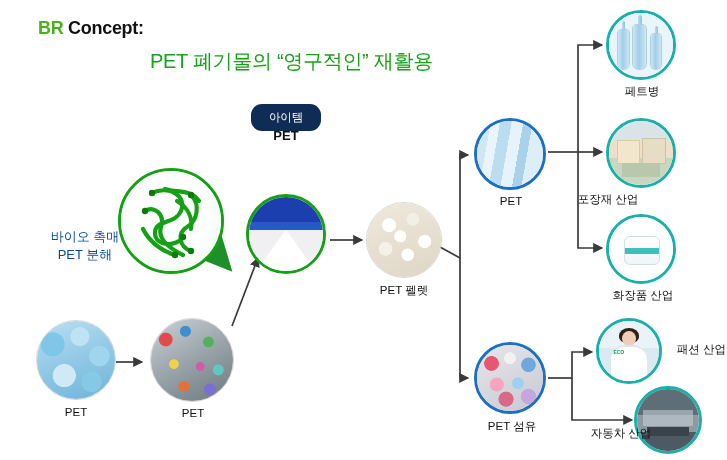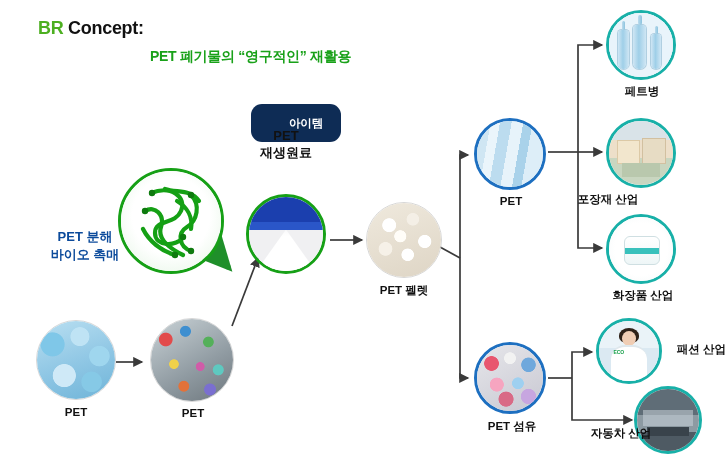--- a/index.html
+++ b/index.html
@@ -14,28 +14,28 @@
   
   #title-line1{
     left:38px;top:18px;
     font-size:18px;font-weight:bold;color:#111111;
     letter-spacing:-0.3px;
     white-space:nowrap;
   }
   #title-line1 .br{color:#4caf20;}
   #title-line2{
     left:150px;top:48px;
-    font-size:14px;font-weight:bold;color:#19a119;
+    font-size:20px;font-weight:normal;color:#19a119;
     letter-spacing:-0.3px;
     white-space:nowrap;
   }
   
   .lbl{
     font-size:11.5px;color:#111;text-align:center;
-    line-height:1.25;font-weight:bold;white-space:nowrap;
+    line-height:1.25;font-weight:normal;white-space:nowrap;
   }
   .lbl.blue{color:#0b4a9b;}
   
   .circ{border-radius:50%;overflow:hidden;position:absolute;}
   .circ.green-ring{border:3px solid #16a016;box-sizing:border-box;}
   .circ.blue-ring{border:3px solid #1d6fc0;box-sizing:border-box;}
   .circ.teal-ring{border:3px solid #18b0a8;box-sizing:border-box;}
   .circ.gray{border:1px solid #d7d7d7;box-sizing:border-box;}
   
   .ph{width:100%;height:100%;position:relative;}
@@ -146,26 +146,25 @@
     position:absolute;left:20%;top:40%;width:60%;height:60%;
     border-radius:14px 14px 0 0;background:#ffffff;
     border-top:2px solid #dfe7ec;
   }
   .person-badge{
     position:absolute;left:24%;top:46%;
     font-size:5px;color:#17a04a;font-weight:bold;
   }
   
   #item-pill{
-    left:251px;top:104px;width:70px;height:38px;
+    left:251px;top:104px;width:70px;height:27px;
     background:#0e2c55;border-radius:11px;
-    color:#ffffff;font-size:11.5px;font-weight:bold;
+    color:#ffffff;font-size:11.5px;font-weight:normal;
     display:flex;align-items:center;justify-content:center;
     letter-spacing:-0.2px;
-    padding-left:20px;
   }
   #brtpa-label{
     left:236px;top:128px;width:100px;
     font-size:13px;font-weight:bold;color:#111;text-align:center;line-height:1.3;
   }
   
   svg#wires{position:absolute;left:0;top:0;width:727px;height:460px;overflow:visible;}
 </style>
 </head>
 <body>
@@ -201,22 +200,22 @@
   <path d="M578,152 L578,45 L602,45" stroke="#3a3a3a" stroke-width="1.7" fill="none" marker-end="url(#ah)"></path>
   <path d="M578,152 L602,152" stroke="#3a3a3a" stroke-width="1.7" fill="none" marker-end="url(#ah)"></path>
   <path d="M578,152 L578,248 L602,248" stroke="#3a3a3a" stroke-width="1.7" fill="none" marker-end="url(#ah)"></path>
 
   <path d="M548,378 L572,378" stroke="#3a3a3a" stroke-width="1.7" fill="none"></path>
   <path d="M572,378 L572,352 L592,352" stroke="#3a3a3a" stroke-width="1.7" fill="none" marker-end="url(#ah)"></path>
   <path d="M572,378 L572,420 L632,420" stroke="#3a3a3a" stroke-width="1.7" fill="none" marker-end="url(#ah)"></path>
 </svg>
 
 <div class="abs lbl blue" style="left:20px;top:228px;width:130px;font-size:13px;line-height:1.4;">
+  <div>바이오 촉매</div>
   <div>PET 분해</div>
-  <div>바이오 촉매</div>
 </div>
 
 <div class="circ green-ring abs" id="enzyme-circle" style="left:118px;top:168px;width:106px;height:106px;">
   <div class="ph ph-enzyme">
     <svg width="106" height="106" viewBox="0 0 106 106" style="position:absolute;left:0;top:0;">
       <g stroke="#15a015" stroke-width="4.2" fill="none" stroke-linecap="round">
         <path d="M30,22 C50,14 66,26 60,40 C54,54 34,48 34,62 C34,76 56,76 62,66"></path>
         <path d="M24,40 C34,34 44,44 40,56 C36,68 50,78 62,84"></path>
         <path d="M70,24 C80,34 76,50 66,56 C56,62 58,76 70,80"></path>
         <path d="M44,18 C56,22 70,18 78,30"></path>
@@ -245,21 +244,20 @@
 <div class="circ gray abs" style="left:150px;top:318px;width:84px;height:84px;">
   <div class="ph ph-flake"></div>
 </div>
 <div class="abs lbl" style="left:132px;top:406px;width:122px;">
   <div>PET</div>
 </div>
 
 <div class="abs" id="item-pill">아이템</div>
 <div class="abs" id="brtpa-label">
   <div>PET</div>
-  <div>재생원료</div>
 </div>
 <div class="circ green-ring abs" style="left:246px;top:194px;width:80px;height:80px;">
   <div class="ph ph-powder">
     <div style="position:absolute;left:10%;top:44%;width:80%;height:56%;
                 background:radial-gradient(ellipse at 50% 100%, #ffffff 0 60%, #e6e6ea 100%);
                 clip-path:polygon(50% 0%, 100% 100%, 0% 100%);"></div>
   </div>
 </div>
 
 <div class="circ gray abs" style="left:366px;top:202px;width:76px;height:76px;">

